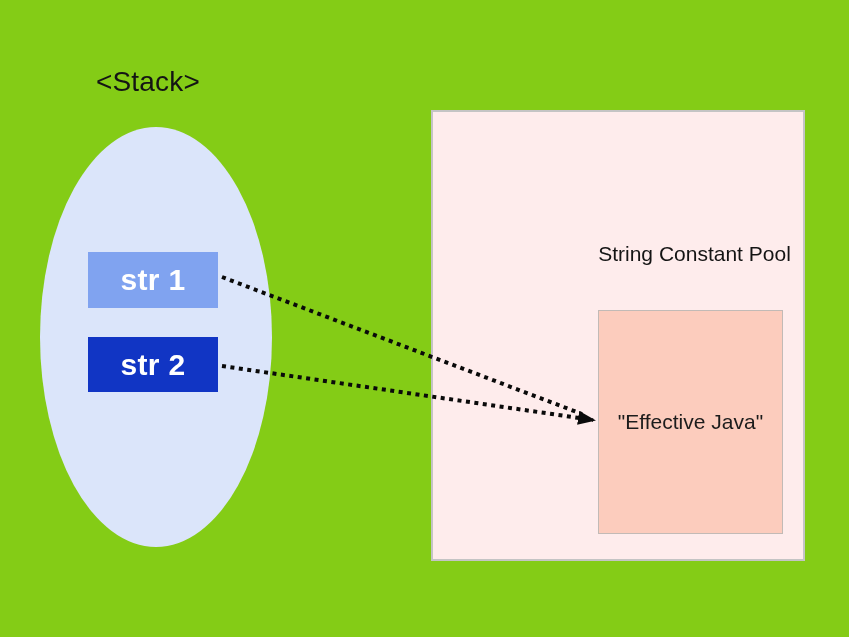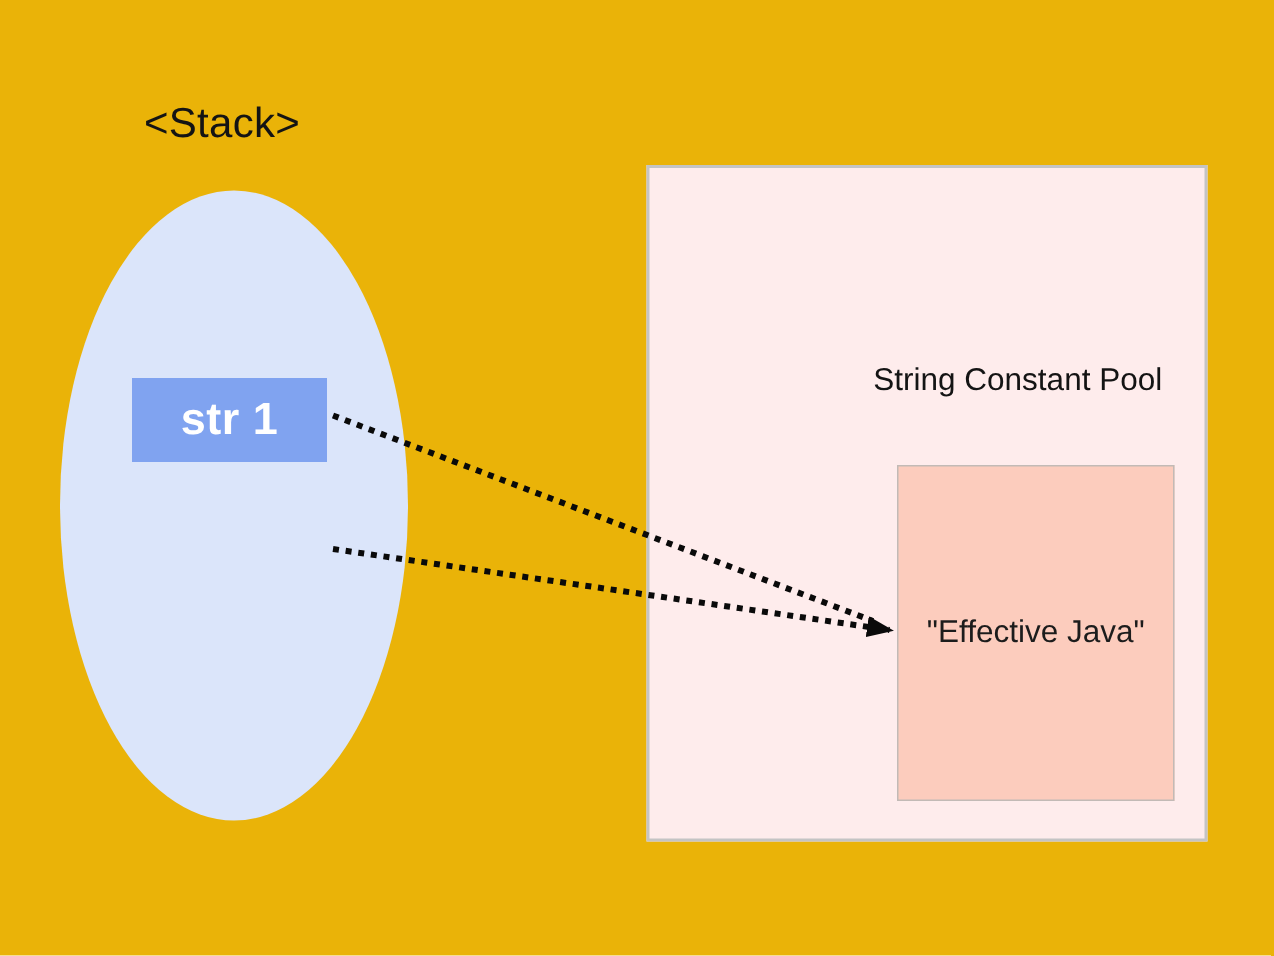--- a/index.html
+++ b/index.html
@@ -17,21 +17,21 @@
   * { margin: 0; padding: 0; box-sizing: border-box; }
   html, body { background: #ffffff; }
   body {
     font-family: "Liberation Sans", "DejaVu Sans", sans-serif;
     color: var(--text);
   }
   .canvas {
     position: relative;
     width: 849px;
     height: 637px;
-    background: #eab308;
+    background: #84cc16;
     overflow: hidden;
   }
   .region-title {
     position: absolute;
     top: 66px;
     width: 200px;
     text-align: center;
     font-size: 28px;
     font-weight: 500;
     letter-spacing: 0.2px;
@@ -69,21 +69,21 @@
     position: absolute;
     left: 431px;
     top: 110px;
     width: 374px;
     height: 451px;
     background: var(--heap-fill);
     border: 2px solid var(--heap-border);
   }
   .pool-title {
     position: absolute;
-    left: 128px;
+    left: 144px;
     top: 123px;
     width: 235px;
     text-align: center;
     font-size: 21px;
     line-height: 38px;
     color: var(--text);
   }
   .pool-box {
     position: absolute;
     left: 165px;
@@ -115,20 +115,21 @@
 
 <div class="canvas">
 
   <div class="region-title stack-title">&lt;Stack&gt;</div>
 
 
   <div class="stack-ellipse"></div>
 
   <div class="var-box var1">str 1</div>
 
+  <div class="var-box var2">str 2</div>
 
   <div class="heap-rect">
     <div class="pool-title">String Constant Pool</div>
     <div class="pool-box">
       <div class="pool-literal">"Effective Java"</div>
     </div>
   </div>
 
   <svg class="arrows" viewBox="0 0 849 637" xmlns="http://www.w3.org/2000/svg">
     <defs>

